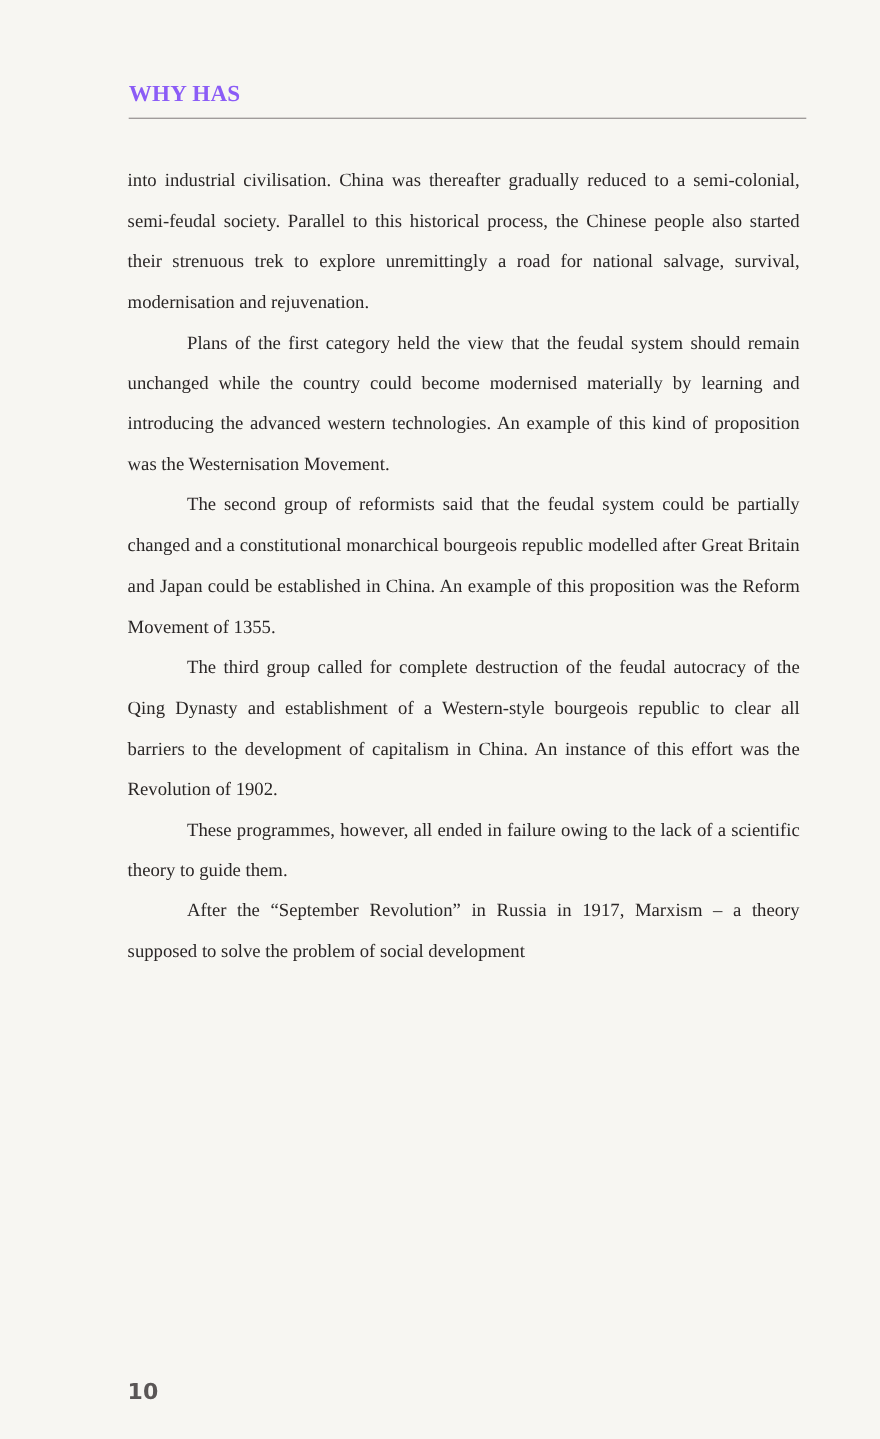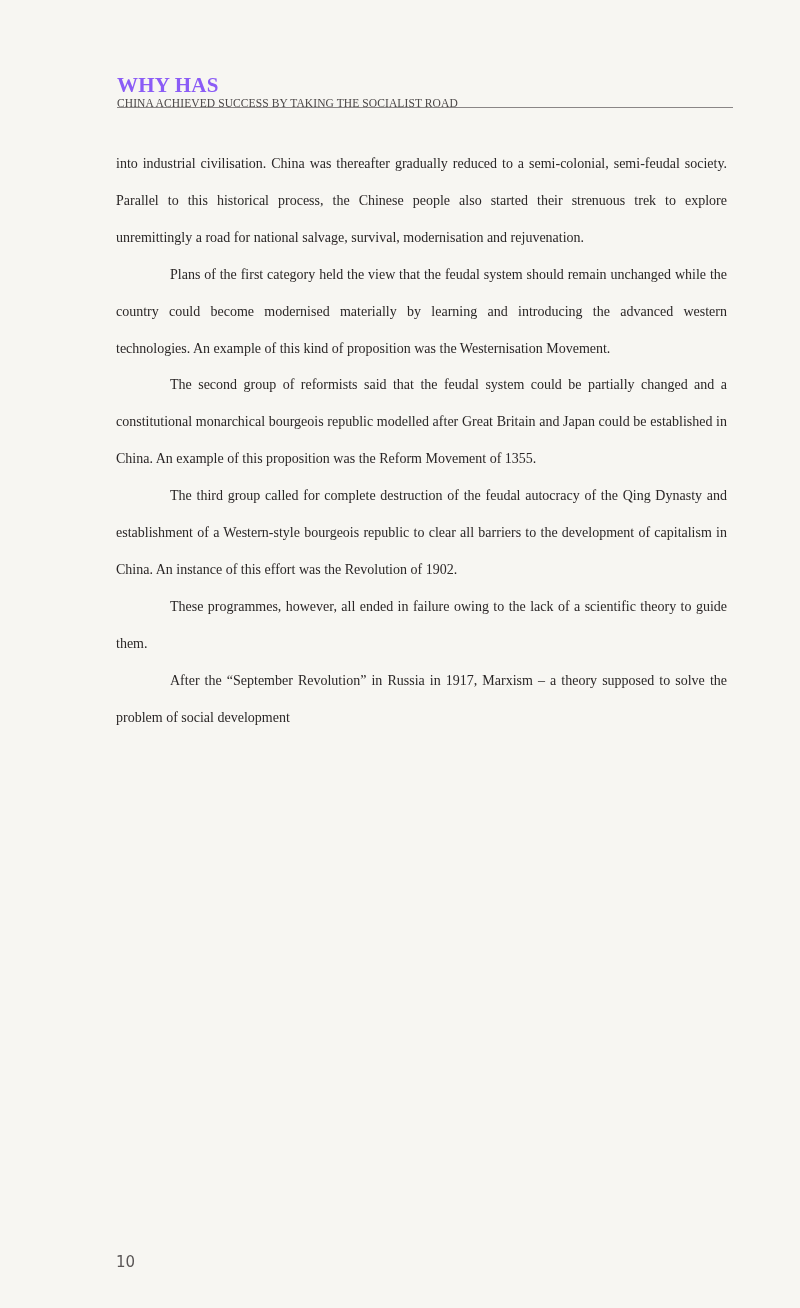--- a/index.html
+++ b/index.html
@@ -19,36 +19,35 @@
     .header-subtitle {
       font-size: 11.5px; color: #4a4646; line-height: 14px; margin-top: 0px;
       letter-spacing: 0.1px;
     }
     .header-rule {
       position: absolute; left: 0; top: 33px; width: 616px; height: 1px;
       background: #8a8686;
     }
     .body-text {
       position: absolute; left: 116px; top: 146px; width: 611px;
-      font-size: 14px; line-height: 36.9px; text-align: justify;
+      font-size: 17px; line-height: 36.9px; text-align: justify;
     }
     .body-text p { margin: 0; }
     .body-text p.indent { text-indent: 54px; }
     .page-number {
       position: absolute; left: 116px; top: 1253px;
-      font-family: "DejaVu Sans", sans-serif; font-size: 15px; color: #5a5656;
-      font-weight: 400;
+      font-family: "DejaVu Sans", sans-serif; font-size: 20px; color: #5a5656;
+      font-weight: 700;
     }
   </style>
 </head>
 <body>
 
 <div class="header">
   <div class="header-title">WHY HAS</div>
-  <div class="header-subtitle">CHINA ACHIEVED SUCCESS BY TAKING THE SOCIALIST ROAD</div>
   <div class="header-rule"></div>
 </div>
 
 <div class="body-text">
   <p>into industrial civilisation. China was thereafter gradually reduced to a semi-colonial, semi-feudal society. Parallel to this historical process, the Chinese people also started their strenuous trek to explore unremittingly a road for national salvage, survival, modernisation and rejuvenation.</p>
   <p class="indent">Plans of the first category held the view that the feudal system should remain unchanged while the country could become modernised materially by learning and introducing the advanced western technologies. An example of this kind of proposition was the Westernisation Movement.</p>
   <p class="indent">The second group of reformists said that the feudal system could be partially changed and a constitutional monarchical bourgeois republic modelled after Great Britain and Japan could be established in China. An example of this proposition was the Reform Movement of 1355.</p>
   <p class="indent">The third group called for complete destruction of the feudal autocracy of the Qing Dynasty and establishment of a Western-style bourgeois republic to clear all barriers to the development of capitalism in China. An instance of this effort was the Revolution of 1902.</p>
   <p class="indent">These programmes, however, all ended in failure owing to the lack of a scientific theory to guide them.</p>
   <p class="indent">After the “September Revolution” in Russia in 1917, Marxism – a theory supposed to solve the problem of social development</p>

